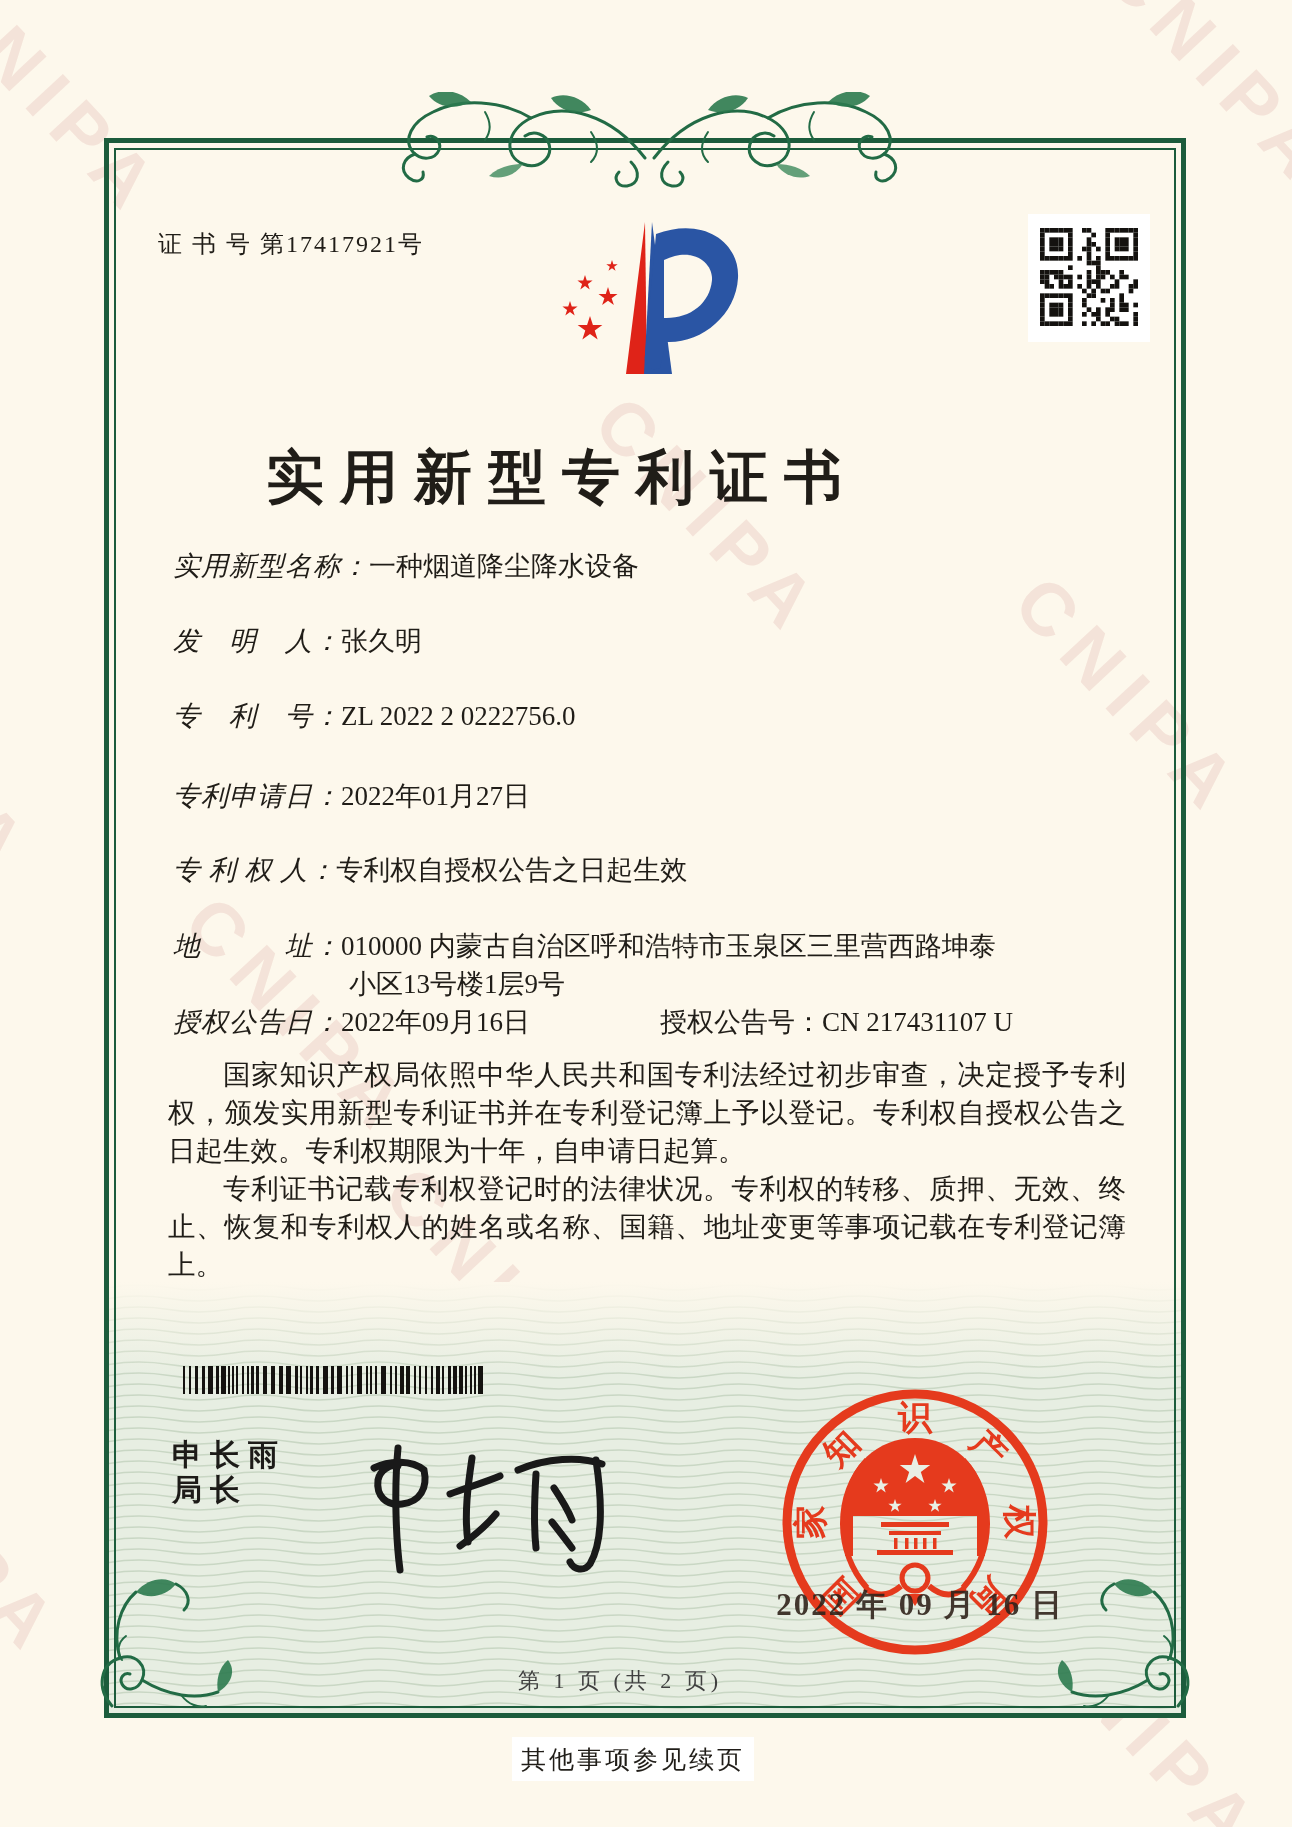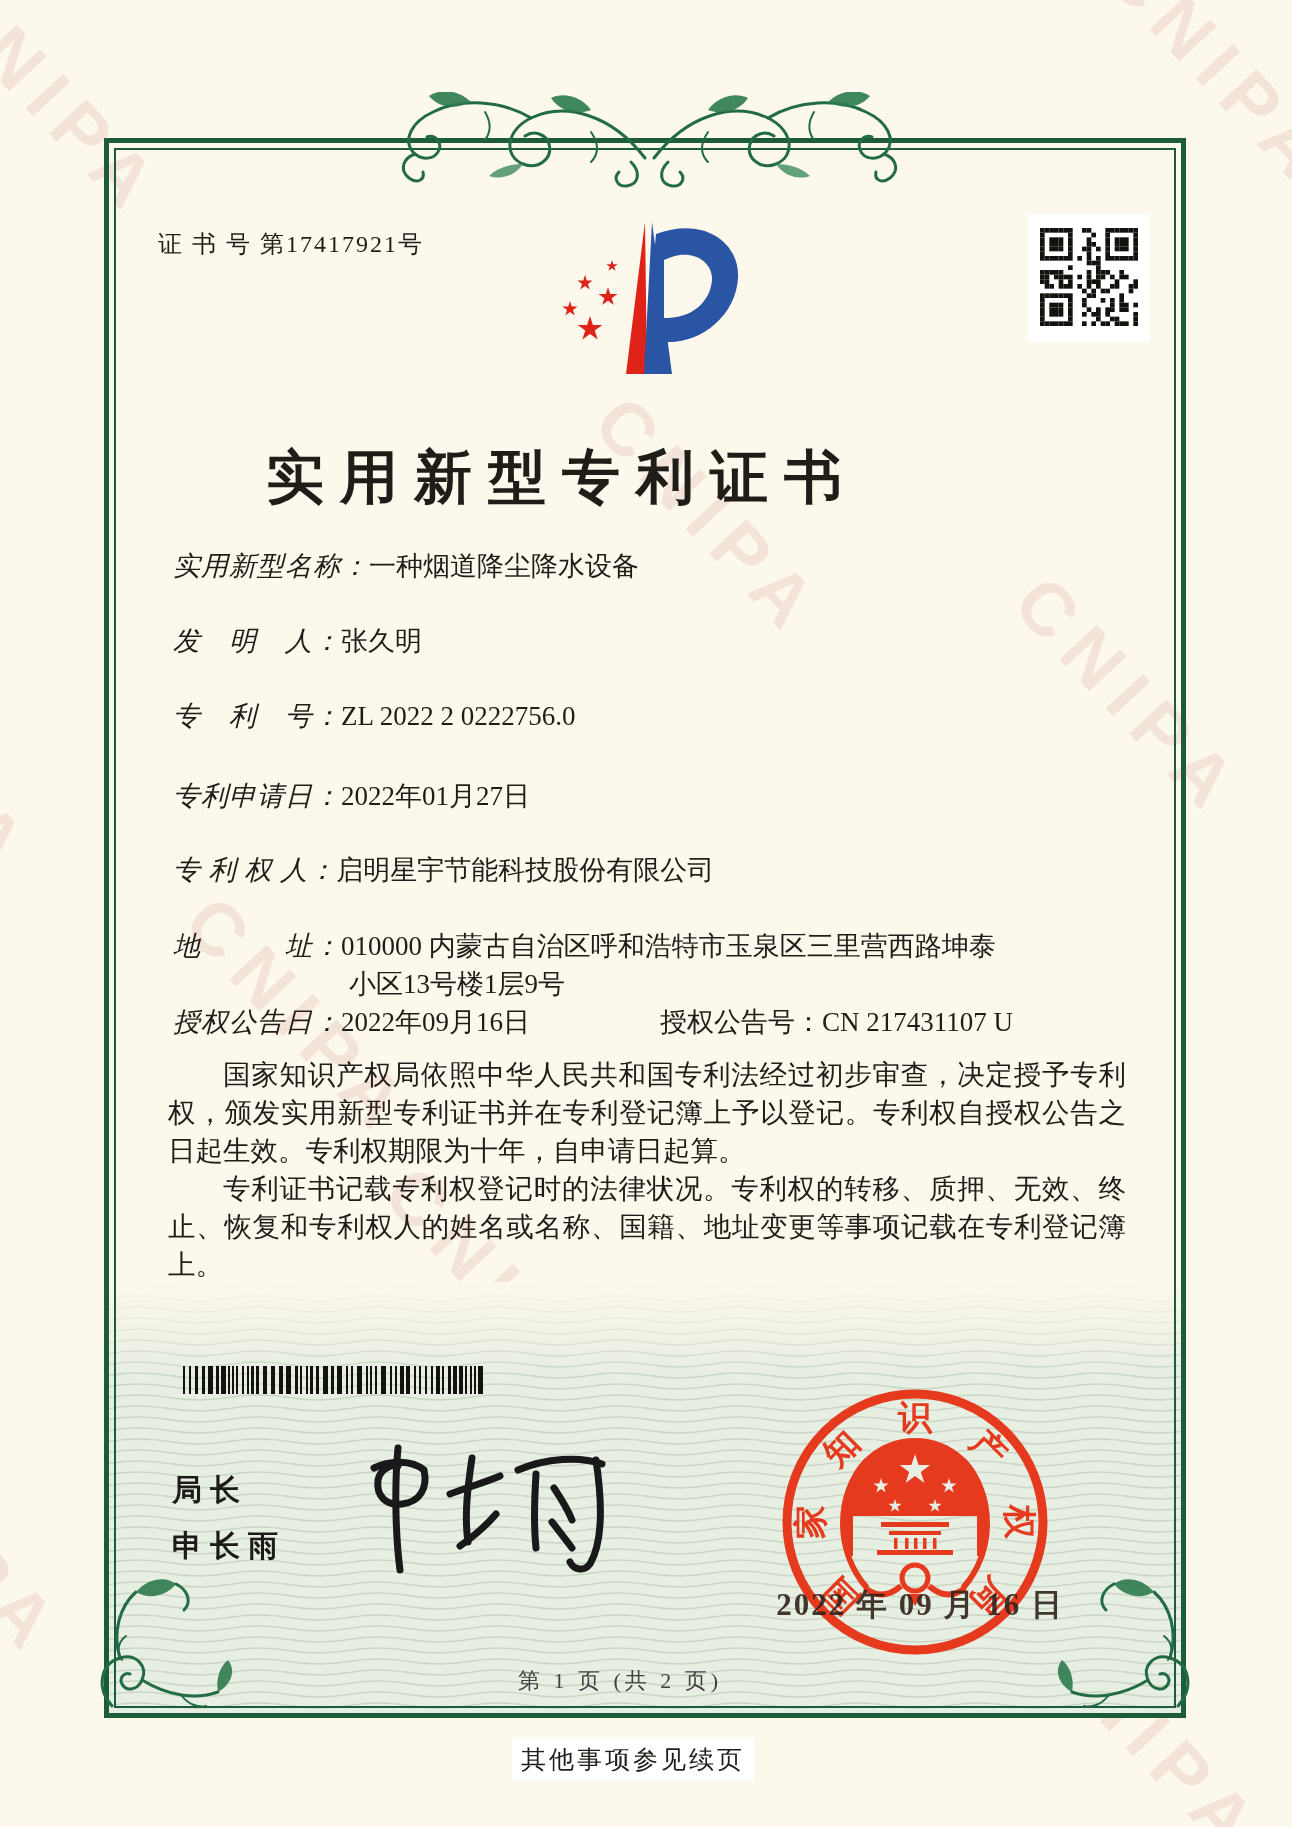--- a/index.html
+++ b/index.html
@@ -40,21 +40,21 @@
   
   .body-text{position:absolute;left:168px;top:1056px;width:958px;
     font-size:27.5px;line-height:38px;text-align:justify;}
   .body-text p{margin:0;text-indent:2em;}
   
   .barcode{position:absolute;left:183px;top:1366px;}
   .officer-title,.officer-name{
     position:absolute;left:172px;font-family:"Liberation Sans","DejaVu Sans",sans-serif;
     font-size:30px;font-weight:700;letter-spacing:8px;color:#1d1b18;}
   .officer-title{top:1470px;}
-  .officer-name{top:1526px;}
+  .officer-name{top:1435px;}
   .signature{position:absolute;left:350px;top:1430px;}
   .seal{position:absolute;left:775px;top:1382px;width:280px;height:280px;}
   .seal-ring{position:absolute;left:0;top:0;width:280px;height:280px;}
   .seal-ring span{position:absolute;left:50%;top:50%;font-size:34px;font-weight:bold;
     color:var(--seal-red,#e53a1d);font-family:"Liberation Serif","DejaVu Serif",serif;}
   .seal-date{position:absolute;left:740px;top:1584px;width:360px;text-align:center;
     font-size:31px;font-weight:600;letter-spacing:2px;color:rgba(48,34,27,.9);}
   .page-num{position:absolute;left:420px;top:1666px;width:400px;text-align:center;
     font-size:22px;letter-spacing:4px;color:#404040;}
   .cont-strip{position:absolute;left:512px;top:1737px;width:242px;height:44px;background:#ffffff;
@@ -359,21 +359,21 @@
   <div class="field" style="top:623px">
     <span class="lbl">发　明　人：</span><span>张久明</span>
   </div>
   <div class="field" style="top:698px">
     <span class="lbl">专　利　号：</span><span>ZL 2022 2 0222756.0</span>
   </div>
   <div class="field" style="top:778px">
     <span class="lbl">专利申请日：</span><span>2022年01月27日</span>
   </div>
   <div class="field" style="top:852px">
-    <span class="lbl">专 利 权 人：</span><span>启明星宇节能科技股份有限公司</span>
+    <span class="lbl">专 利 权 人：</span><span>专利权自授权公告之日起生效</span>
   </div>
   <div class="field" style="top:928px">
     <span class="lbl">地　　　址：</span><span>010000 内蒙古自治区呼和浩特市玉泉区三里营西路坤泰</span>
   </div>
   <div class="addr2" style="top:966px">小区13号楼1层9号</div>
   <div class="field" style="top:1004px">
     <span class="lbl">授权公告日：</span><span>2022年09月16日</span>
   </div>
   <div class="grant-no" style="top:1004px">
     <span class="lbl">授权公告号：</span><span>CN 217431107 U</span>

